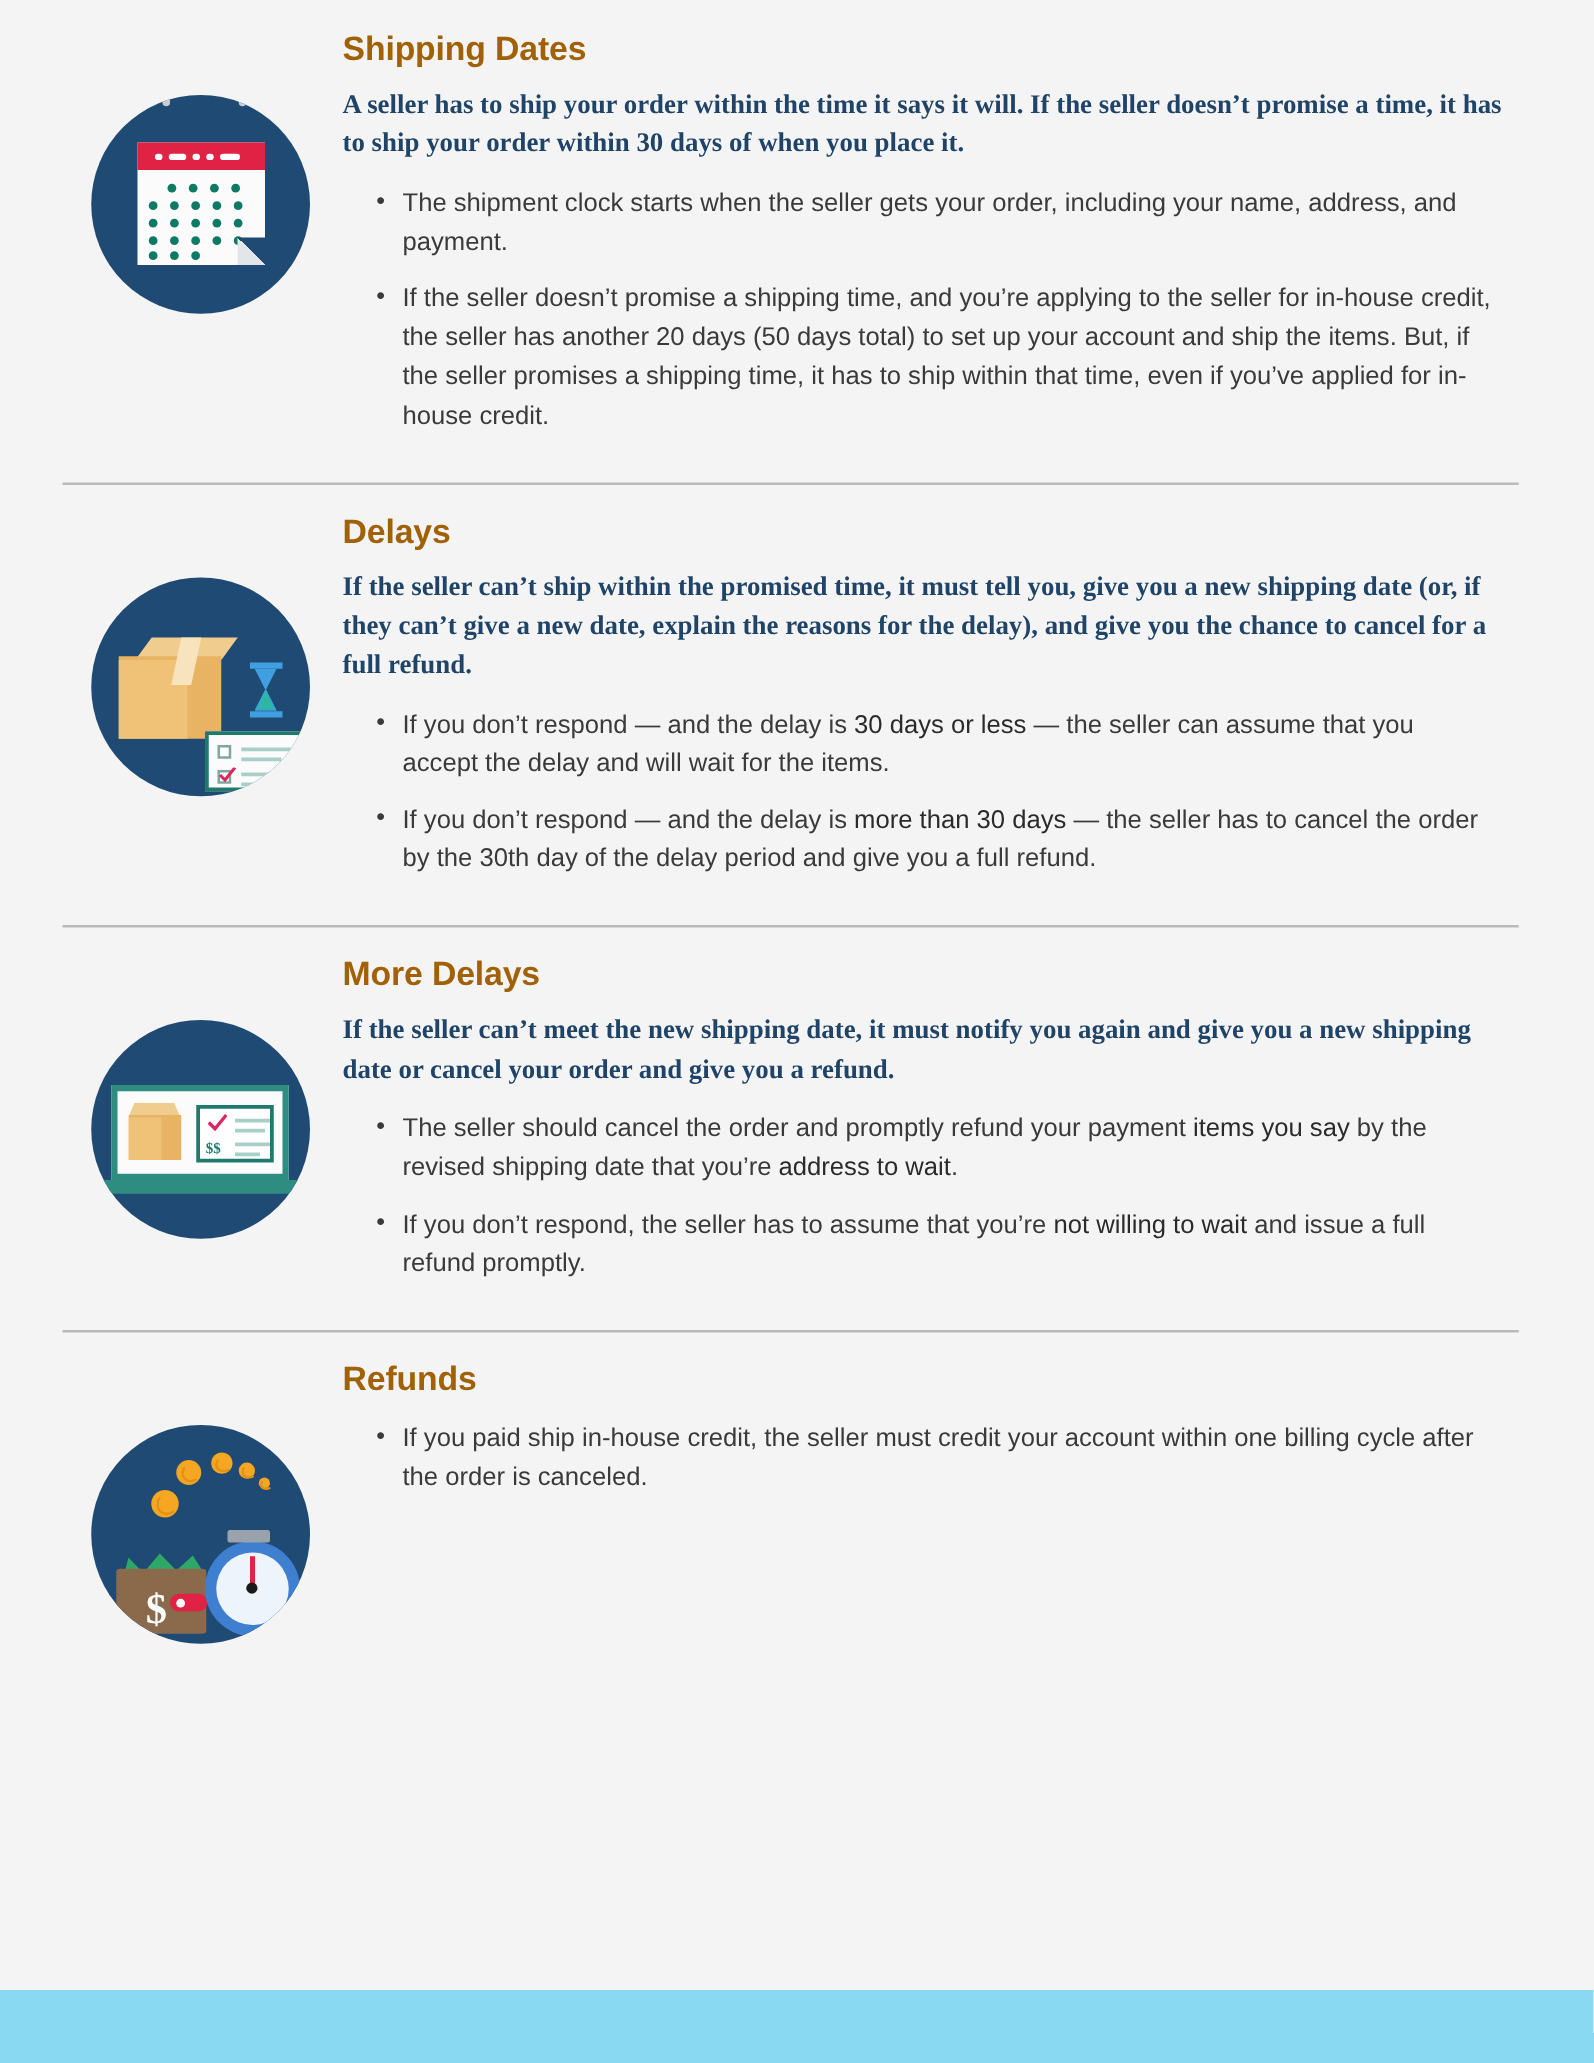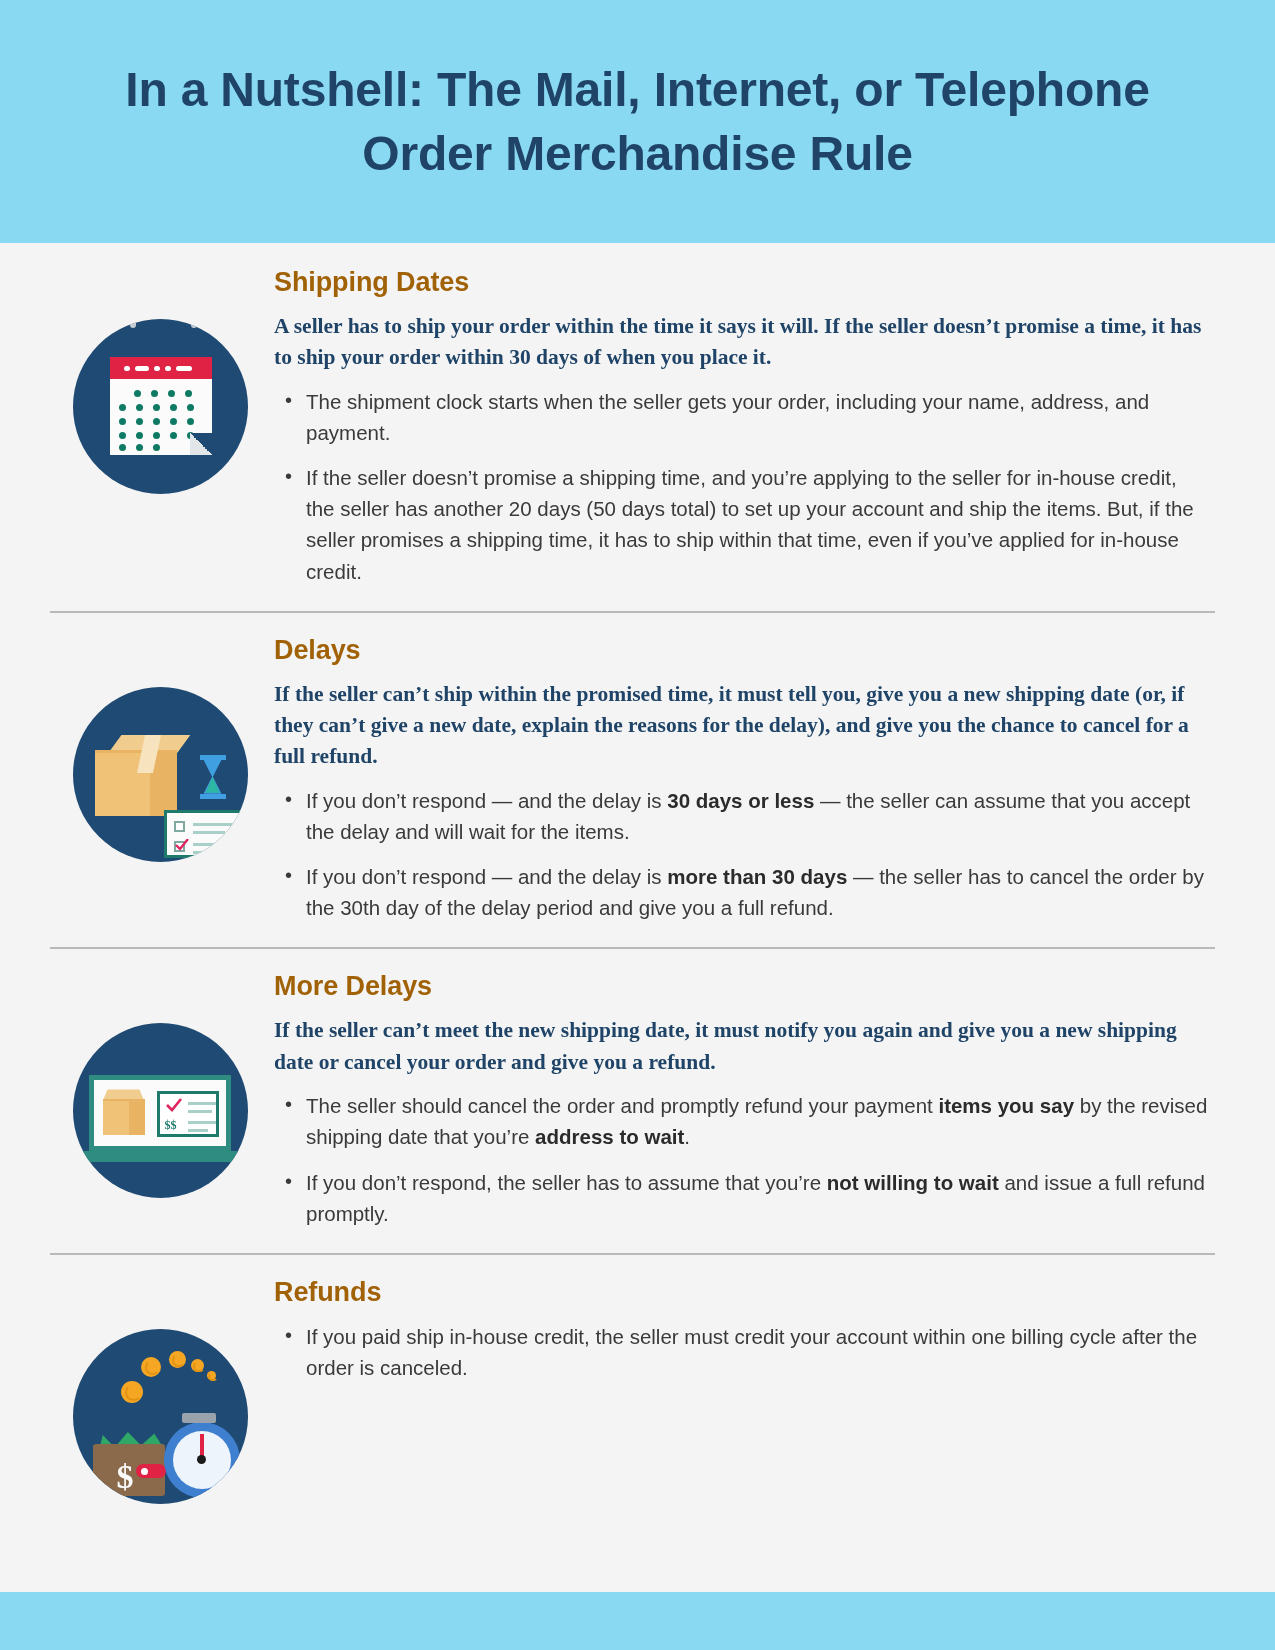--- a/index.html
+++ b/index.html
@@ -44,37 +44,37 @@
     position:absolute;
     left:50px; right:60px; top:0;
     height:2px; background:#b9b9b9;
   }
   .icon-col { width:220px; flex:0 0 220px; display:flex; justify-content:center; padding-top:52px; }
   .text-col { flex:1; padding-left:4px; padding-right:10px; }
 
   .sec-title { font-size:27px; font-weight:bold; color:#a16207; margin-bottom:13px; letter-spacing:-0.1px; }
   .sec-intro { font-size:21.5px; font-weight:bold; color:#1f4468; line-height:1.46; margin-bottom:12px;font-family:Liberation Serif, serif; }
 
-  ul.bullets { list-style:none; margin:0; padding:0; }
+  ul.bullets { list-style:none; margin:16px; padding:0; }
   ul.bullets li {
     position:relative;
     padding-left:32px;
     font-size:20.5px;
     line-height:1.52;
     color:#3a3a3a;
     font-weight:400;
     margin-bottom:14px;
   }
   ul.bullets li:last-child { margin-bottom:2px; }
   ul.bullets li::before {
     content:"\2022";
     position:absolute; left:11px; top:-1px;
     color:#3a3a3a; font-size:20px;
   }
-  ul.bullets b { font-weight:bold; color:#2b2b2b; }
+  ul.bullets b { font-weight:normal; color:#2b2b2b; }
 
   
   .circle { width:175px; height:175px; border-radius:50%; background:#1f4a73; position:relative; overflow:hidden; }
 
   
   .cal { position:absolute; left:37px; top:38px; width:102px; height:98px; background:#fbfbfb; }
   .cal-head { position:absolute; left:0; top:0; width:102px; height:22px; background:#e02244; }
   .cal-dash { position:absolute; top:9px; height:5px; border-radius:3px; background:#fff; }
   .cal-ring { position:absolute; top:-8px; width:6px; height:17px; border-radius:3px; background:#c9ced4; }
   .cal-dot { position:absolute; width:7px; height:7px; border-radius:50%; background:#0f7a64; }
@@ -130,23 +130,20 @@
   .sw-hand { position:absolute; left:50%; top:12px; width:4px; height:28px; margin-left:-2px; background:#e02244; }
   .sw-pin { position:absolute; left:50%; top:50%; width:9px; height:9px; margin:-4.5px 0 0 -4.5px;
      border-radius:50%; background:#1a1a1a; }
   .sw-crown { position:absolute; right:24px; top:-9px; width:34px; height:10px; background:#9aa3ab; border-radius:2px; }
 </style>
 </head>
 <body>
 
 <div class="page">
 
-  <div class="header">
-    <h1 class="header-title">In a Nutshell: The Mail, Internet, or Telephone Order Merchandise Rule</h1>
-  </div>
 
   <div class="content">
 
     <div class="section">
       <div class="icon-col">
         <div class="circle">
           <div class="cal-ring" style="left:57px"></div>
           <div class="cal-ring" style="left:118px"></div>
           <div class="cal">
             <div class="cal-head">

